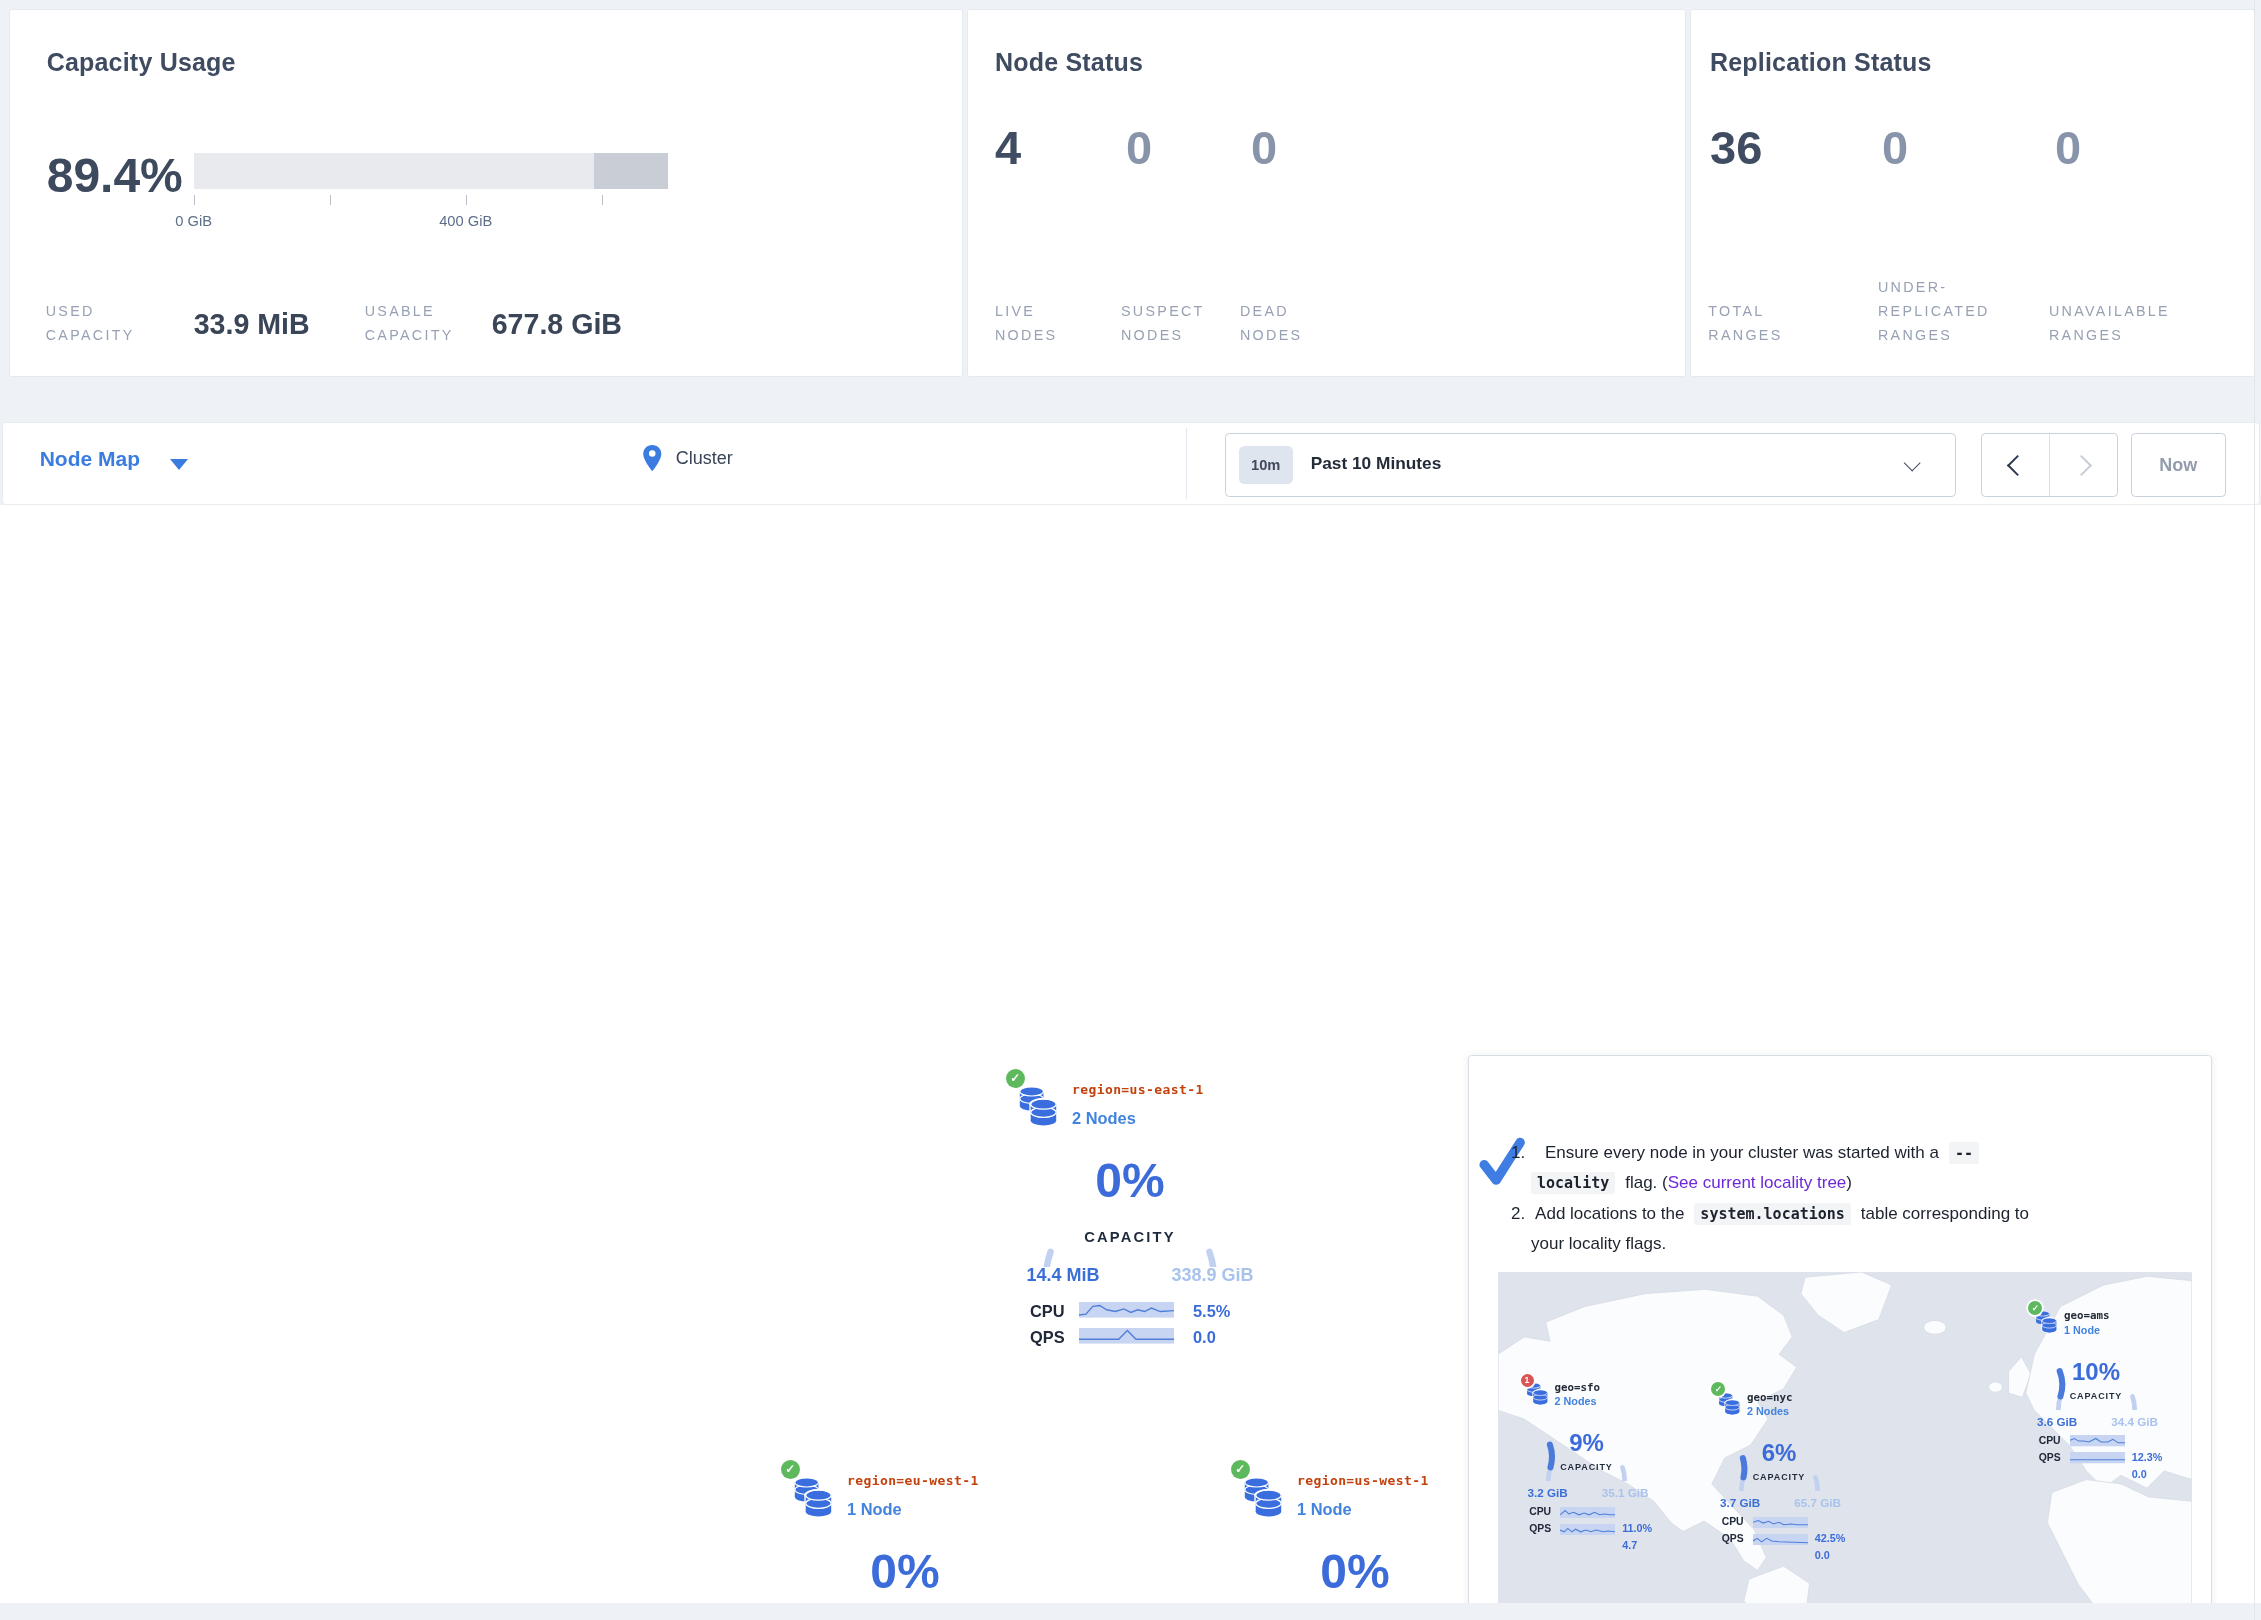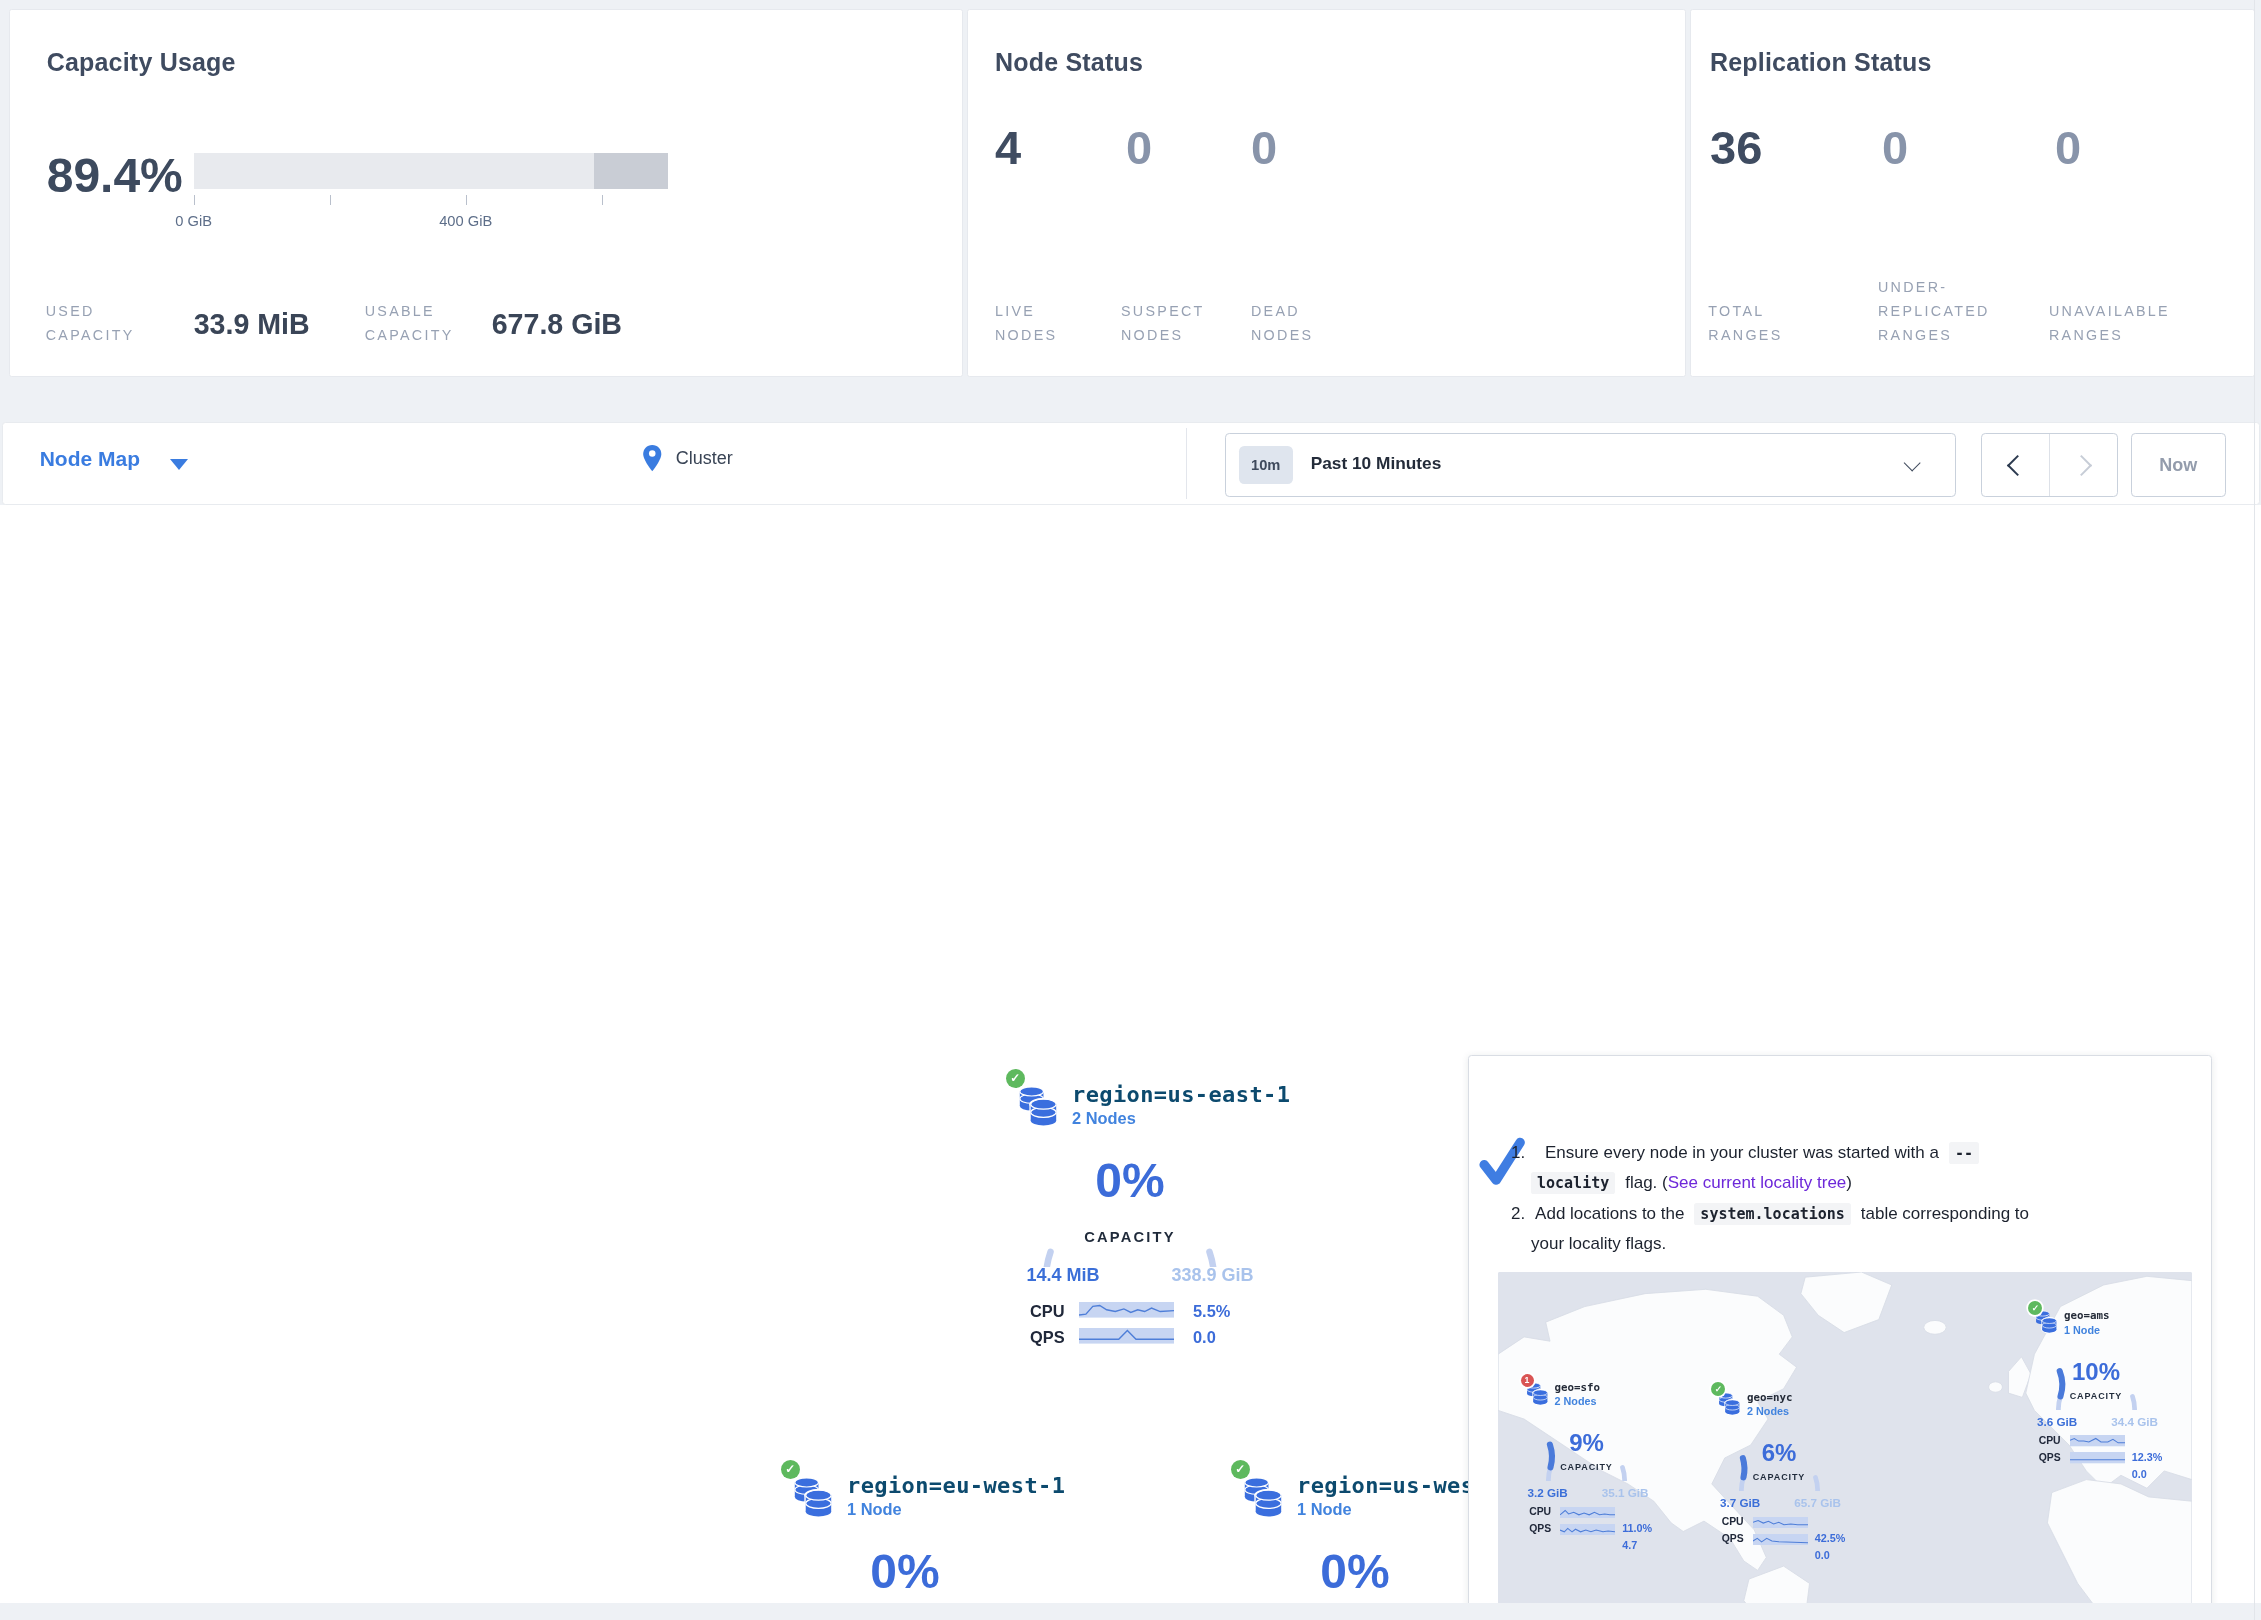--- a/index.html
+++ b/index.html
@@ -39,21 +39,21 @@
   .chev.r{left:24px;border-right:2.6px solid #c7cdd7;border-bottom:2.6px solid #c7cdd7;transform:rotate(-45deg);}
   .nowbtn{position:absolute;left:2128px;top:9.5px;width:93px;height:62px;border:0.9px solid #c9d1dc;border-radius:4.3px;background:#fff;
           text-align:center;line-height:62px;font-size:18px;font-weight:bold;color:#939cac;cursor:pointer;}
   
   .main-panel{position:absolute;left:0;top:505px;width:2261px;height:1099px;background:#fff;}
   
   .rcard{position:absolute;width:253px;height:287px;cursor:pointer;}
   .okbadge{position:absolute;width:19px;height:19px;border-radius:50%;background:#5eb95e;box-shadow:0 0 0 2.6px #fff;color:#fff;font-size:12px;font-weight:bold;text-align:center;line-height:19px;}
   .okbadge::before{content:"\2713";}
   .errbadge{position:absolute;width:13px;height:13px;border-radius:50%;background:#d95454;box-shadow:0 0 0 1.7px #fff;color:#fff;font-size:8.7px;font-weight:bold;text-align:center;line-height:13px;}
-  .rg-title{position:absolute;left:68px;top:14px;font-family:"DejaVu Sans Mono",monospace;font-size:22px;font-weight:bold;color:#0c4a6e;letter-spacing:0.4px;white-space:nowrap;}
+  .rg-title{position:absolute;left:68px;top:14px;font-family:"DejaVu Sans Mono",monospace;font-size:13px;font-weight:bold;color:#c2410c;letter-spacing:0.4px;white-space:nowrap;}
   .rg-nodes{position:absolute;left:68px;top:41px;font-size:16.4px;font-weight:bold;color:#4183de;}
   .gauge{position:absolute;left:35px;top:69px;width:182px;height:130px;}
   .gauge-pct{position:absolute;left:0;top:15.6px;width:182px;text-align:center;font-size:48px;font-weight:bold;color:#3c6cd9;}
   .gauge-cap{position:absolute;left:0;top:92px;width:182px;text-align:center;font-size:14.7px;font-weight:bold;letter-spacing:2.2px;color:#1f2a3a;}
   .gib-row{position:absolute;left:22.5px;top:197px;width:227px;display:flex;justify-content:space-between;font-size:18px;font-weight:bold;}
   .gib-used{color:#3b6fd8;} .gib-total{color:#a9c3ec;}
   .mrow{position:absolute;left:26px;width:208px;height:17.3px;}
   .mrow .ml{position:absolute;left:0;top:0;font-size:16.4px;font-weight:bold;color:#20283a;}
   .mrow .spark{position:absolute;left:49px;top:0;width:95px;height:15.6px;}
   .mrow .mv{position:absolute;left:163px;top:0;font-size:16.4px;font-weight:bold;color:#3c6cd9;}
@@ -119,21 +119,21 @@
     <div class="big-num dim" style="left:158px;">0</div>
     <div class="big-num dim" style="left:283px;">0</div>
     <div class="lblock" style="left:27px;">
       <div>LIVE</div>
       <div>NODES</div>
     </div>
     <div class="lblock" style="left:153px;">
       <div>SUSPECT</div>
       <div>NODES</div>
     </div>
-    <div class="lblock" style="left:283px;">
+    <div class="lblock" style="left:272px;">
       <div>DEAD</div>
       <div>NODES</div>
     </div>
   </div>
 
   <div class="stat-card" style="left:1690px;width:563px;">
     <div class="panel-title" style="left:19px;">Replication Status</div>
     <div class="big-num" style="left:19px;">36</div>
     <div class="big-num dim" style="left:191px;">0</div>
     <div class="big-num dim" style="left:364px;">0</div>

